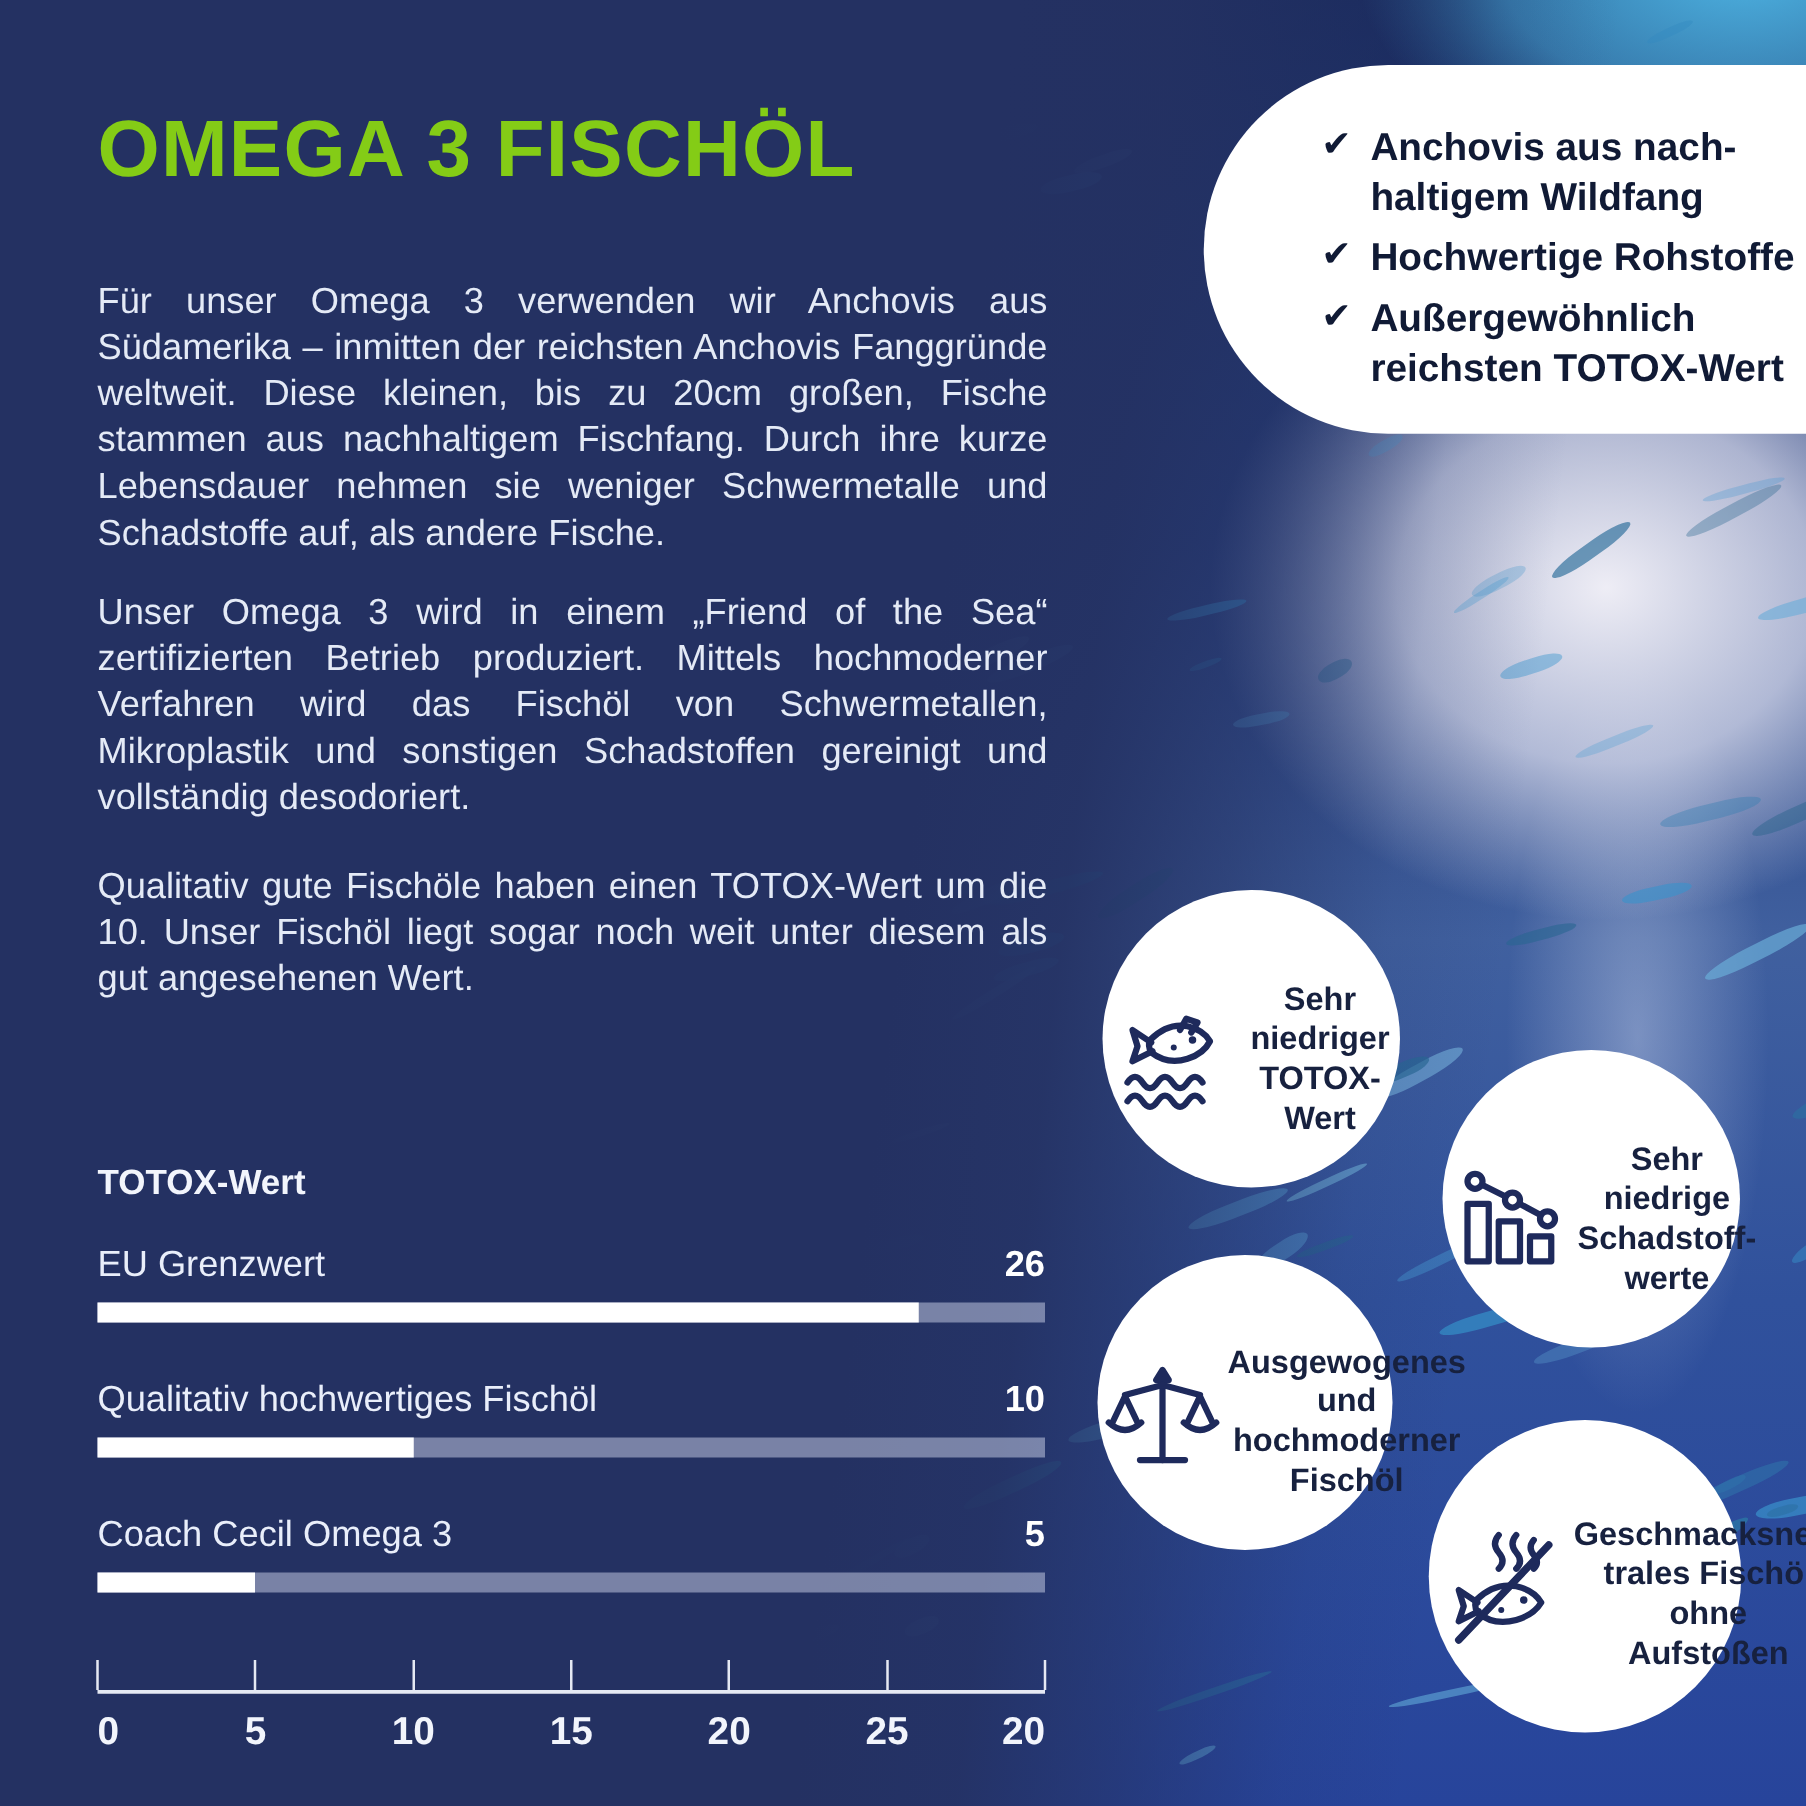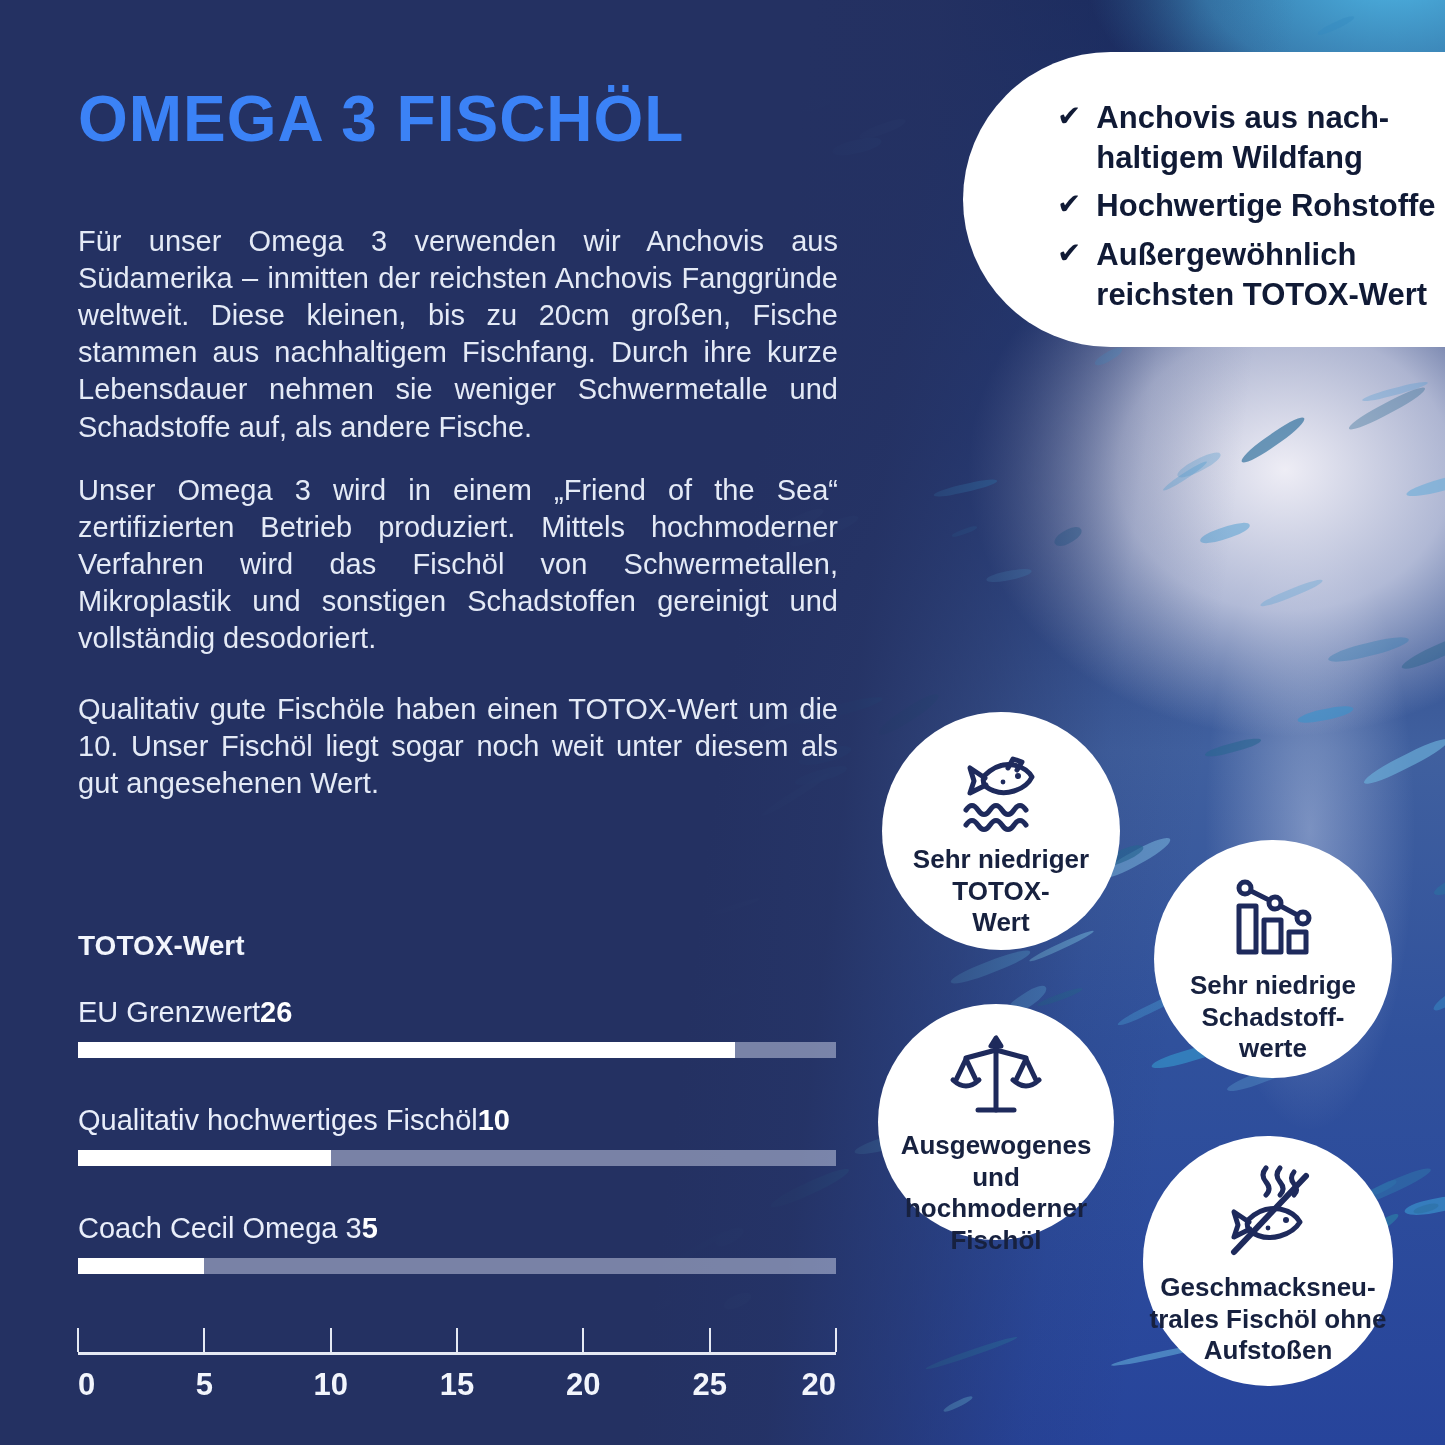--- a/index.html
+++ b/index.html
@@ -21,38 +21,38 @@
   }
   .fish-layer{position:absolute;inset:0;}
   .fish{position:absolute;border-radius:50% / 60%;}
   .bg-overlay{
     position:absolute;inset:0;
     background:linear-gradient(97deg,#243162 0%, #243162 50%, rgba(36,49,98,0.92) 58%, rgba(36,49,98,0.55) 66%, rgba(36,49,98,0.12) 74%, rgba(36,49,98,0) 80%);
   }
   
   .intro{position:absolute;left:78px;top:87px;width:760px;color:#fff;}
   .intro h1{
-    margin:0;font-size:64px;line-height:1.0;font-weight:700;letter-spacing:1px;color:#3b82f6;
+    margin:0;font-size:64px;line-height:1.0;font-weight:700;letter-spacing:1px;color:#84cc16;
   }
   .intro h2{
     margin:30px 0 0 0;font-size:41px;line-height:1.34;font-weight:600;color:#eef2fb;
     white-space:pre-line;
   }
   .intro p{
     margin:0;font-size:29px;line-height:1.28;color:#e4eaf6;text-align:justify;
   }
   .intro p.p1{margin-top:72px;}
   .intro p.p2{margin-top:26px;}
   .intro p.p3{margin-top:34px;}
   
   .chart{position:absolute;left:78px;top:930px;width:758px;color:#fff;}
   .chart h3{margin:0;font-size:28px;font-weight:700;color:#f2f5fc;}
   .bar-row{margin-top:46px;}
   .bar-row.first{margin-top:34px;}
-  .bar-head{display:flex;justify-content:flex-start;align-items:baseline;}
+  .bar-head{display:flex;justify-content:space-between;align-items:baseline;}
   .bar-label{font-size:29px;color:#e9eefa;}
   .bar-value{font-size:29px;font-weight:700;color:#ffffff;}
   .bar-track{margin-top:13px;height:16px;background:rgba(205,211,233,0.5);}
   .bar-fill{height:100%;background:#ffffff;}
   .axis{position:relative;margin-top:52px;height:26px;border-bottom:3px solid rgba(246,248,255,0.92);}
   .tick{position:absolute;bottom:0;width:2px;height:24px;background:rgba(246,248,255,0.92);transform:translateX(-1px);}
   .axis-labels{position:relative;margin-top:12px;height:38px;}
   .tick-label{position:absolute;top:0;font-size:31px;font-weight:700;color:#f2f5fc;transform:translateX(-50%);}
   .tick-label.first{transform:none;}
   .tick-label.last{transform:translateX(-100%);}
@@ -61,21 +61,21 @@
     position:absolute;left:963px;top:52px;width:530px;height:295px;
     background:#ffffff;border-radius:148px 0 0 148px;
     box-sizing:border-box;padding:46px 20px 0 94px;
   }
   .b-item{display:flex;gap:15px;margin-bottom:9px;}
   .b-check{font-size:29px;font-weight:900;color:#101a35;line-height:1.3;}
   .b-text{font-size:31px;font-weight:700;color:#101a35;line-height:1.28;white-space:pre-line;}
   
   .badge{
     position:absolute;background:#ffffff;border-radius:50%;
-    display:flex;flex-direction:column;align-items:center;justify-content:flex-start;
+    display:flex;flex-direction:row;align-items:center;justify-content:flex-start;
     box-sizing:border-box;text-align:center;
   }
   .badge svg{flex:0 0 auto;}
   .badge .caption{
     margin-top:6px;font-size:26px;font-weight:700;color:#17213f;line-height:1.22;white-space:pre-line;
   }
   .badge.c1{left:882px;top:712px;width:238px;height:238px;padding-top:26px;}
   .badge.c2{left:1154px;top:840px;width:238px;height:238px;padding-top:26px;}
   .badge.c3{left:878px;top:1004px;width:236px;height:236px;padding-top:24px;}
   .badge.c4{left:1143px;top:1136px;width:250px;height:250px;padding-top:22px;}

